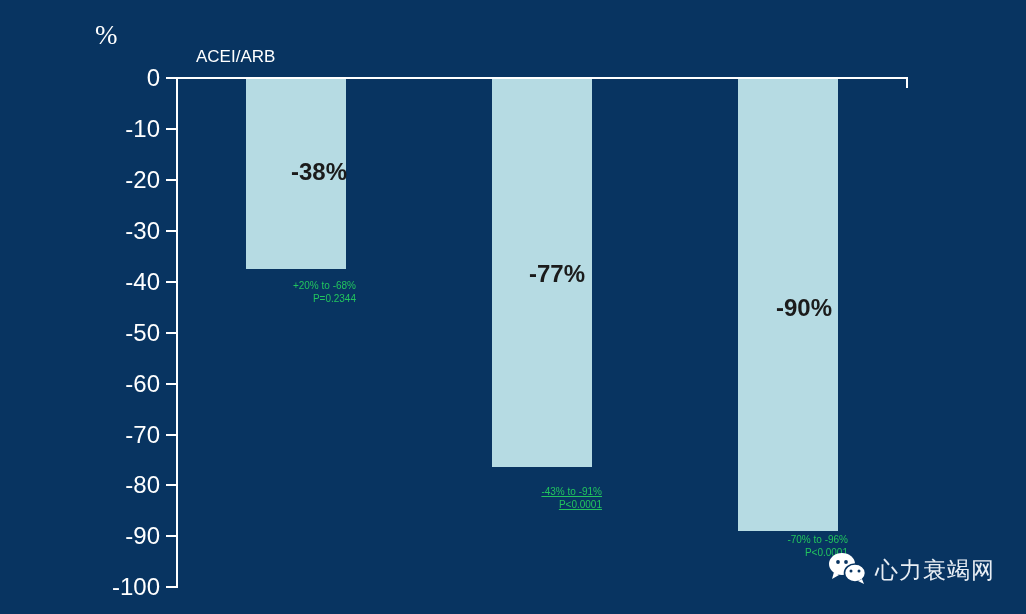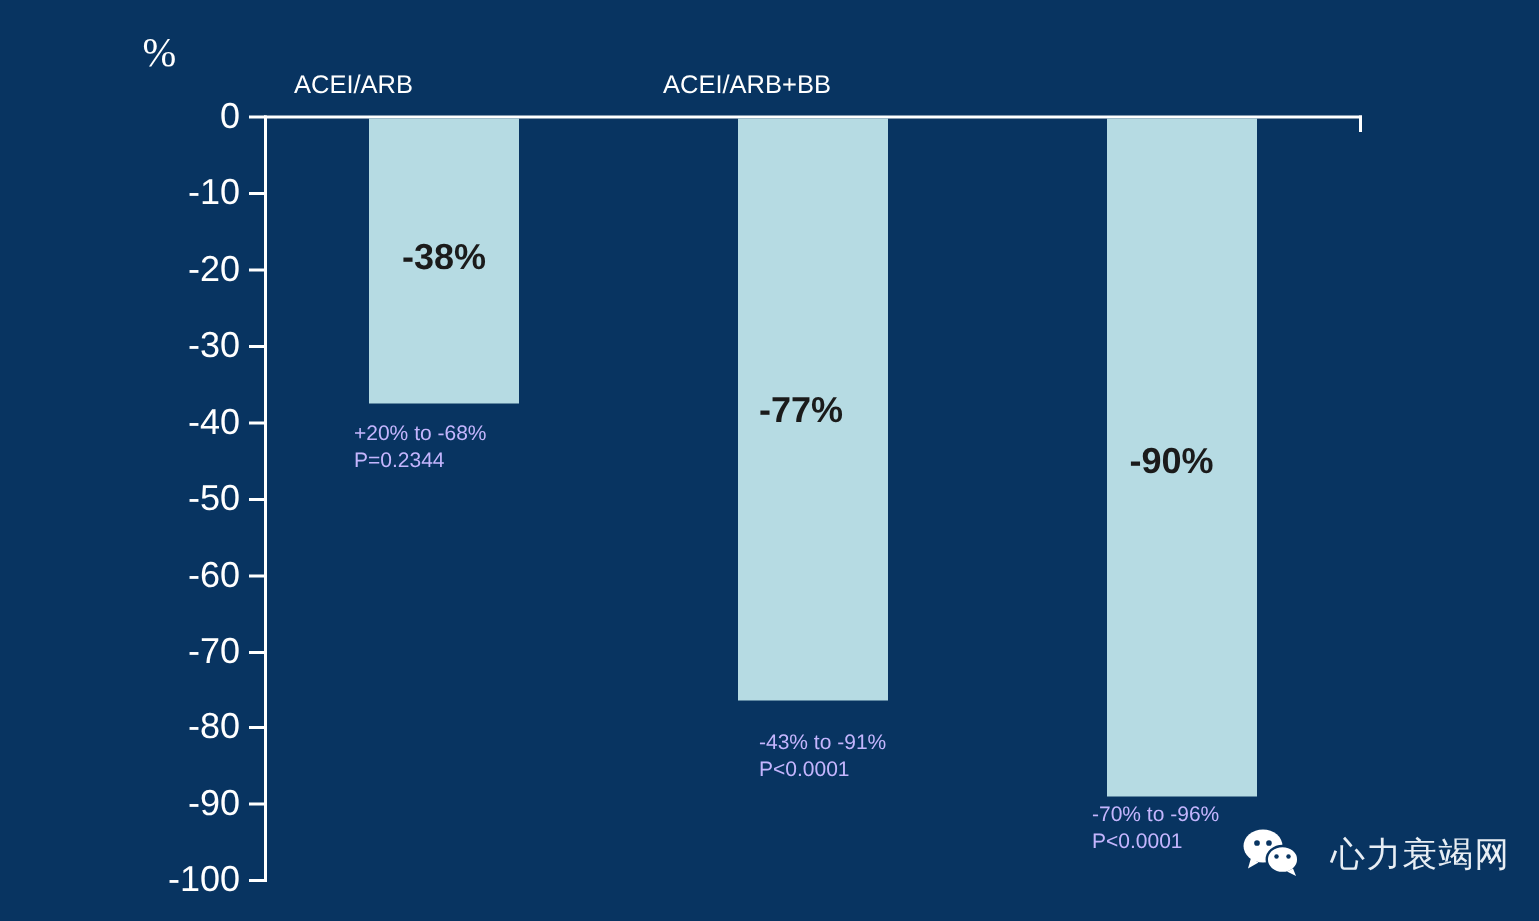--- a/index.html
+++ b/index.html
@@ -97,48 +97,49 @@
   }
   .bar-value {
     position: absolute;
     color: #1b1b1b;
     font-size: 24px;
     font-weight: bold;
     font-family: "Liberation Sans", sans-serif;
     text-align: center;
     line-height: 1;
     white-space: nowrap;
+    padding-left: 23px;
   }
   .cat-label {
     position: absolute;
     color: #ffffff;
     font-size: 17px;
     font-family: "Liberation Sans", sans-serif;
     text-align: left;
     white-space: nowrap;
     line-height: 1;
   }
   .ci-block {
     position: absolute;
-    color: #c4b5fd;
-    font-size: 14px;
-    font-family: "Liberation Sans", sans-serif;
-    text-align: left;
+    color: #22c55e;
+    font-size: 10px;
+    font-family: "Liberation Sans", sans-serif;
+    text-align: right;
     line-height: 1.30;
     white-space: nowrap;
   }
   .ci-line2 { display: block; }
   
   .watermark {
     position: absolute;
     left: 828px;
     top: 552px;
     display: flex;
     align-items: center;
-    gap: 21px;
+    gap: 9px;
   }
   .wm-text {
     color: #e8eef4;
     font-size: 23px;
     font-family: "DejaVu Sans", sans-serif;
     letter-spacing: 1px;
     line-height: 1;
   }
   .wm-icon { display: block; }
 </style>
@@ -202,32 +203,31 @@
   <div class="ytick" style="top:535px;"></div>
   <div class="ytick-label-wrap" style="top:536px;">
       <div class="ytick-label">-90</div>
     </div>
 
   <div class="ytick-label-wrap" style="top:587px;">
       <div class="ytick-label">-100</div>
     </div>
 
   <div class="cat-label" style="left:196px; top:48px; width:200px;">ACEI/ARB</div>
-  <div class="cat-label" style="left:442px; top:48px; width:200px;">ACEI/ARB+BB</div>
 
   <div class="bar" style="left:246px; top:79px; width:100px; height:190px;"></div>
   <div class="bar-value" style="left:246px; top:160px; width:100px;">-38%</div>
   <div class="ci-block" style="left:236px; top:279px; width:120px;">
     <span>+20% to -68%</span>
     <span class="ci-line2">P=0.2344</span>
   </div>
 
   <div class="bar" style="left:492px; top:79px; width:100px; height:388px;"></div>
   <div class="bar-value" style="left:492px; top:262px; width:84px;">-77%</div>
-  <div class="ci-block" style="left:506px; top:485px; width:120px;">
+  <div class="ci-block" style="left:482px; top:485px; width:120px;text-decoration:underline;">
     <span>-43% to -91%</span>
     <span class="ci-line2">P&lt;0.0001</span>
   </div>
 
   <div class="bar" style="left:738px; top:79px; width:100px; height:452px;"></div>
   <div class="bar-value" style="left:738px; top:296px; width:86px;">-90%</div>
   <div class="ci-block" style="left:728px; top:533px; width:120px;">
     <span>-70% to -96%</span>
     <span class="ci-line2">P&lt;0.0001</span>
   </div>

